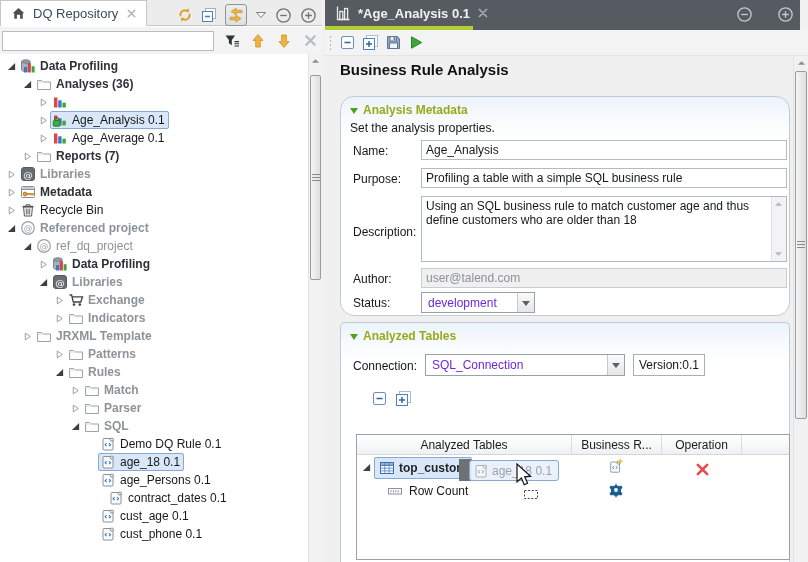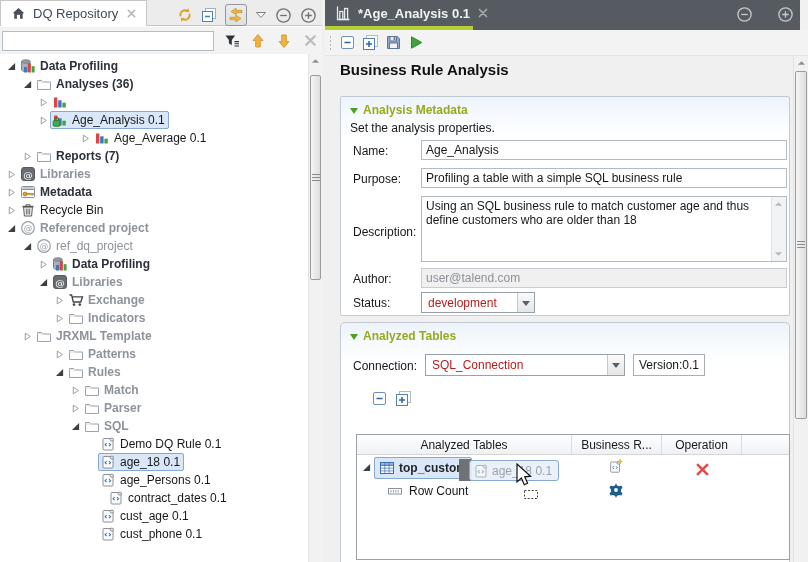--- a/index.html
+++ b/index.html
@@ -57,42 +57,42 @@
   .rwin { position:absolute; top:6px; right:6px; display:flex; gap:24px; align-items:center;}
 
   .rtoolbar { position:absolute; top:30px; left:0; right:0; height:26px; background:#f3f3f3; border-bottom:1px solid #e4e4e4;}
   .dots { position:absolute; left:4px; top:5px; bottom:5px; width:3px;
           background-image:radial-gradient(circle,#b5b5b5 0.8px,transparent 1px); background-size:3px 4px; background-repeat:repeat-y;}
   .rtools { position:absolute; left:14px; top:4px; display:flex; gap:6px; align-items:center;}
 
   .content { position:absolute; top:56px; left:0; right:15px; bottom:0; background:#f0f0f0; overflow:hidden;}
   .page-title { position:absolute; left:15px; top:5px; font-size:15px; font-weight:bold; color:#111;}
 
-  .section { position:absolute; left:15px; width:450px; border:1px solid #c2cbd4; border-radius:2px;
+  .section { position:absolute; left:15px; width:450px; border:1px solid #c2cbd4; border-radius:14px;
              background:linear-gradient(180deg,#ecf3fb 0,#f8fbfe 22px,#fff 42px);}
   .s1 { top:40px; height:220px; }
   .s2 { top:266px; height:242px; border-radius:5px 5px 0 0; border-bottom:none;}
   .sec-head { position:absolute; left:9px; top:5px; display:flex; align-items:center; gap:5px; }
   .twisty { width:0; height:0; border:4px solid transparent; border-top:6px solid #4da021; margin-top:6px;}
   .sec-title { color:#97a91c; font-weight:bold; }
   .sec-sub { position:absolute; left:9px; top:24px; color:#17181a; }
   .flabel { position:absolute; left:12px; color:#17181a; }
 
   .finput { position:absolute; left:80px; width:366px; height:20px; border:1px solid #b2bac2; padding:0 4px;
             font:12px "Liberation Sans",sans-serif; color:#17181a; background:#fff; outline:none;}
   #author-input { background:#f0f0f0; color:#8b9197; border-color:#c7cdd2; }
 
   .ta-wrap { position:absolute; left:80px; top:99px; width:366px; height:66px; border:1px solid #b2bac2; background:#fff;}
   .ta-wrap textarea { position:absolute; left:0; top:0; right:15px; bottom:0; width:349px; height:64px; border:none;
             resize:none; overflow:hidden; outline:none; font:12px "Liberation Sans",sans-serif; padding:2px 4px; color:#17181a;}
   .ta-scroll { position:absolute; top:0; right:0; bottom:0; width:15px; background:#f2f3f4; border-left:1px solid #e0e2e4;}
   .ta-up { position:absolute; top:4px; left:2px; } .ta-dn { position:absolute; bottom:4px; left:2px; }
 
   .combo { position:absolute; display:flex; align-items:stretch; background:#fff; border:1px solid #98a0a8;}
-  .combo-val { flex:1; display:flex; align-items:center; padding-left:6px; color:#b91c1c; overflow:hidden; white-space:nowrap;}
+  .combo-val { flex:1; display:flex; align-items:center; padding-left:6px; color:#6d28d9; overflow:hidden; white-space:nowrap;}
   .combo-btn { width:17px; border-left:1px solid #c3c8cd; background:linear-gradient(#fafafa,#e4e6e8);
                display:flex; align-items:center; justify-content:center;}
   .caret { width:0; height:0; border:4px solid transparent; border-top:5px solid #5b6167; margin-top:5px;}
   #status-combo { left:80px; top:195px; width:114px; height:21px; }
   #conn-combo { left:84px; top:31px; width:200px; height:22px; }
   .verbox { position:absolute; left:292px; top:31px; width:72px; height:22px; border:1px solid #a9afb5; background:#fff;
             display:flex; align-items:center; justify-content:center; color:#17181a;}
 
   .mini-tool { position:absolute; width:17px; height:17px; }
   #tbl-collapse { left:30px; top:67px; } #tbl-expand { left:54px; top:67px; }
@@ -280,21 +280,21 @@
                 <rect x="2" y="3.5" width="3.4" height="10" fill="#e04545"></rect>
                 <rect x="6.2" y="6.3" width="3.4" height="7.2" fill="#3b78c3"></rect>
                 <rect x="10.4" y="8.7" width="3.4" height="4.8" fill="#43a33d"></rect>
                 <path d="M2.6 8.8V7.6a2 2 0 0 1 4 0v1.2" fill="none" stroke="#2c7d34" stroke-width="1.1"></path>
                 <rect x="1.2" y="8.6" width="6.8" height="5.6" rx="1" fill="#3fae49" stroke="#2c7d34"></rect>
               </svg>
             </span>
             <span class="tlabel s-p">Age_Analysis 0.1</span>
           </span>
         </div>
-        <div class="trow" style="padding-left: 48px; margin-left: 30px;">
+        <div class="trow" style="padding-left: 36px;">
           <span class="tarrow">
             <svg width="9" height="9" viewBox="0 0 10 10">
               <path d="M2.5 1.2v7.6L8.2 5z" fill="#fefefe" stroke="#8f959a"></path>
             </svg>
           </span>
           <span class="tcore">
             <span class="ticon">
               <svg width="16" height="16" viewBox="0 0 16 16">
                 <rect x="2" y="3.5" width="3.4" height="10" fill="#e04545"></rect>
                 <rect x="6.2" y="6.3" width="3.4" height="7.2" fill="#3b78c3"></rect>

